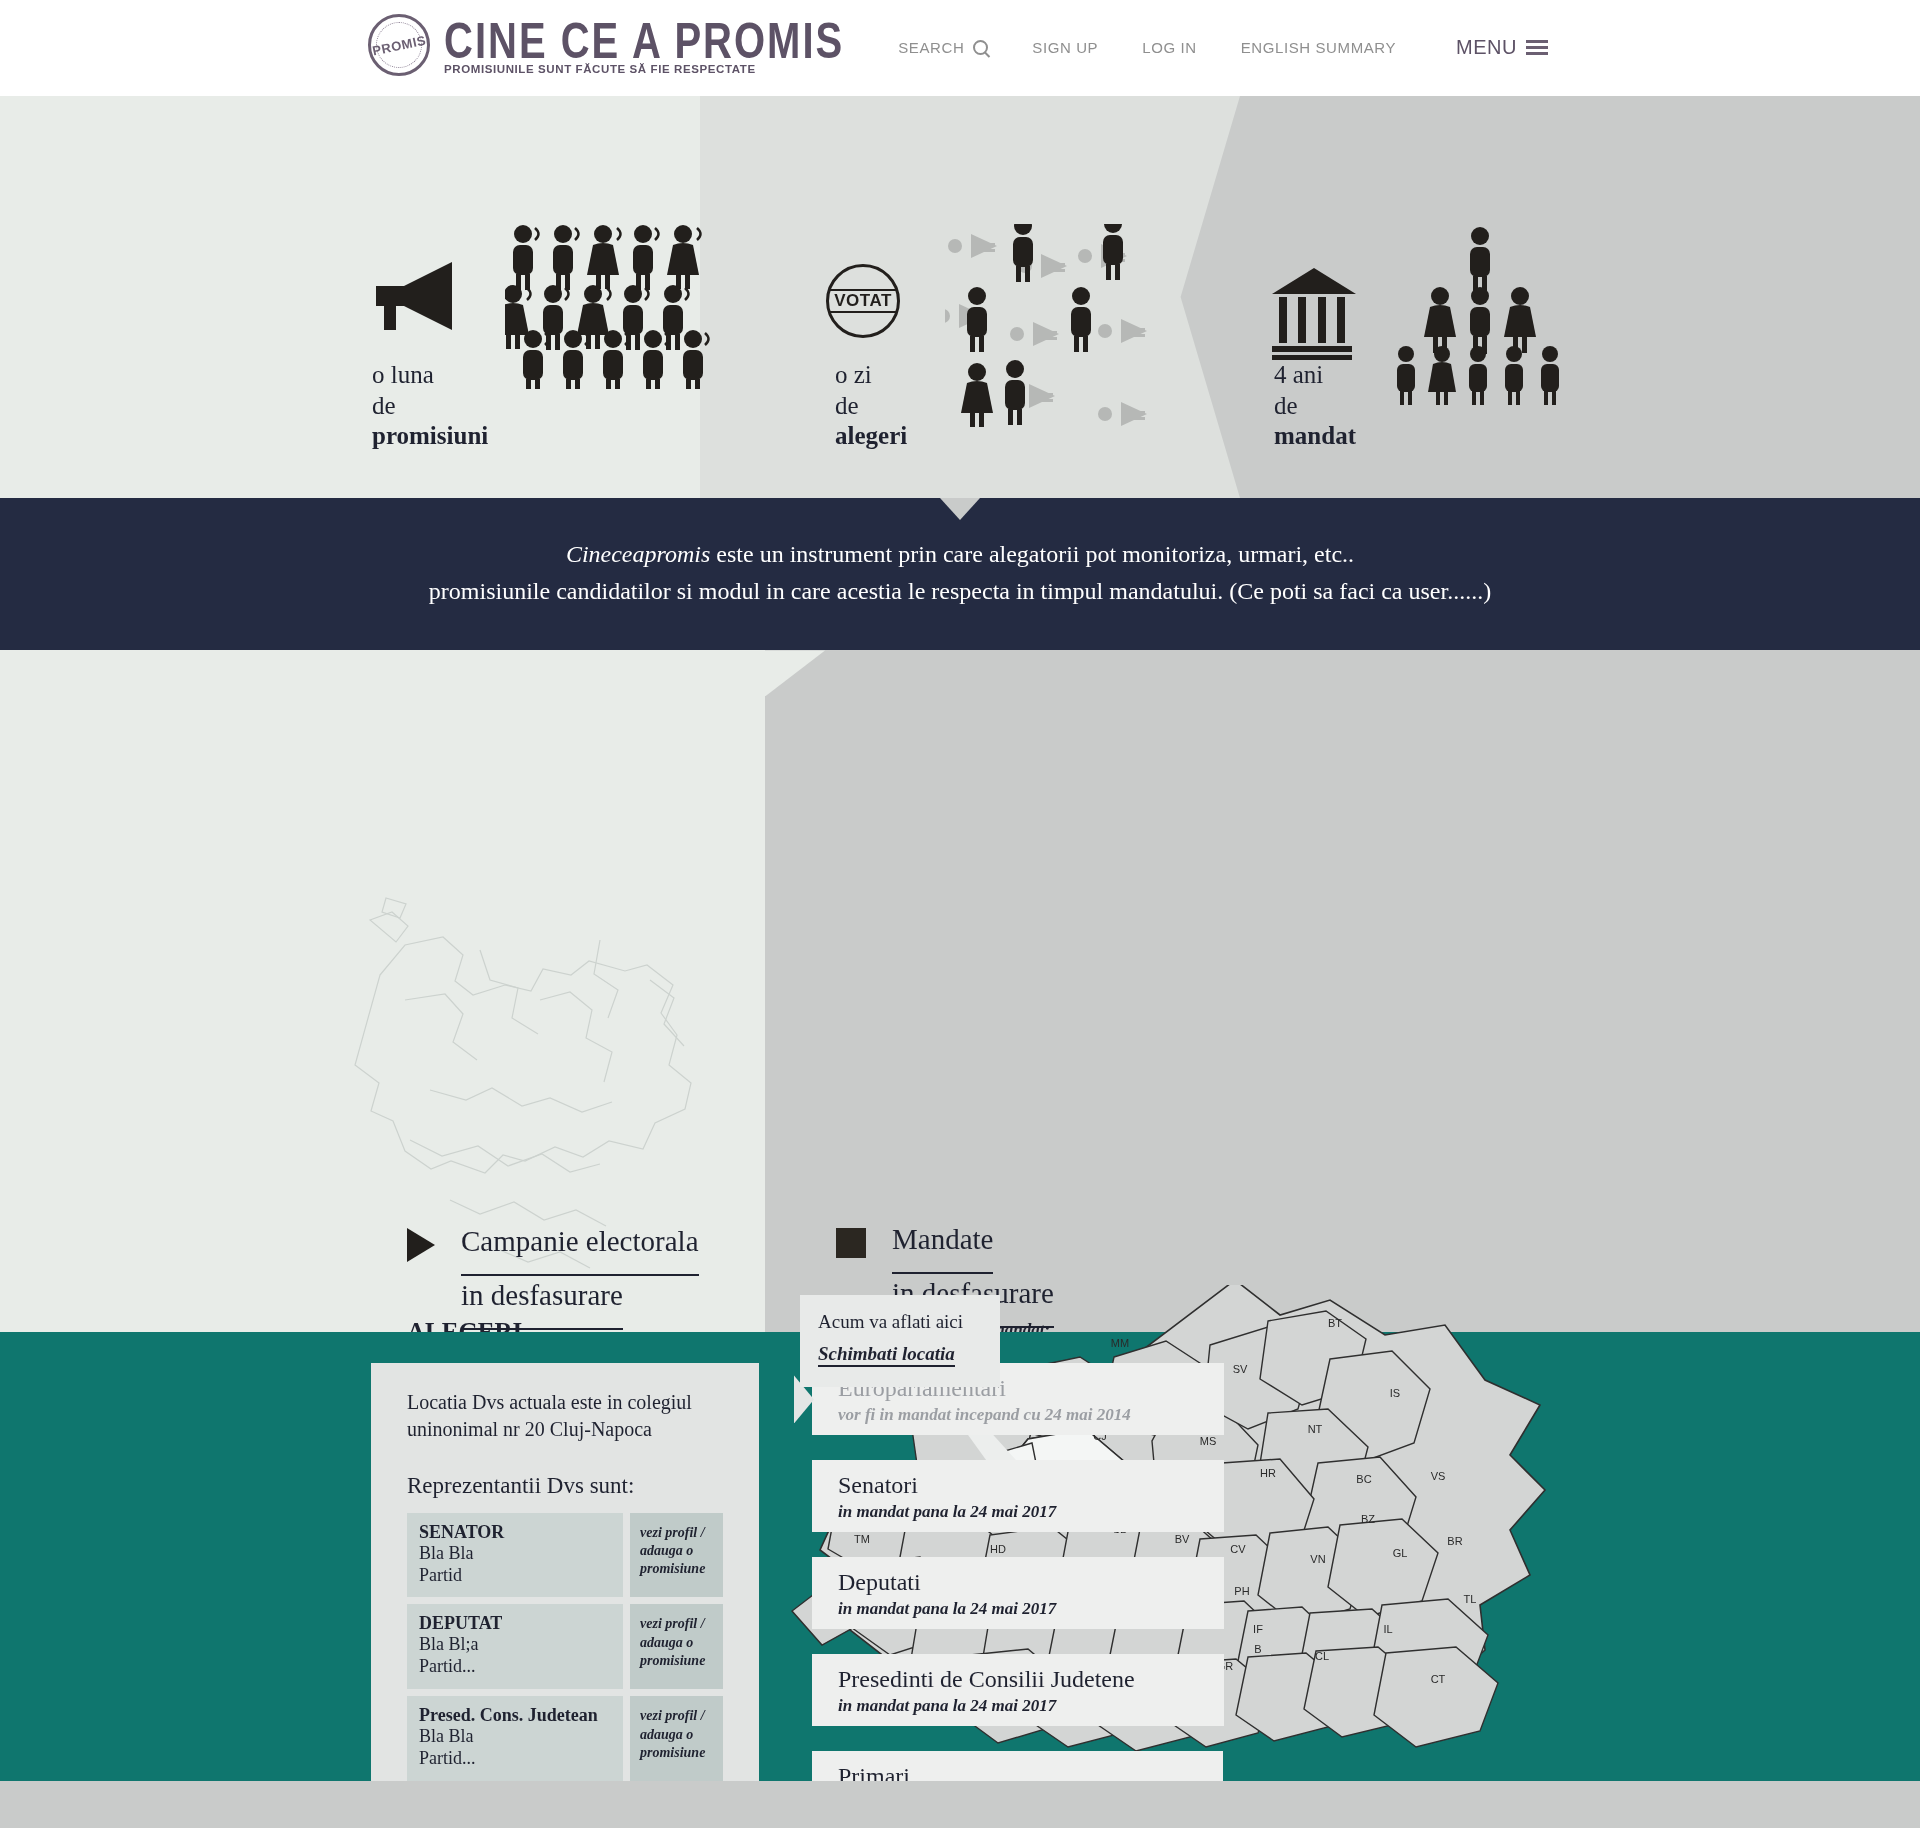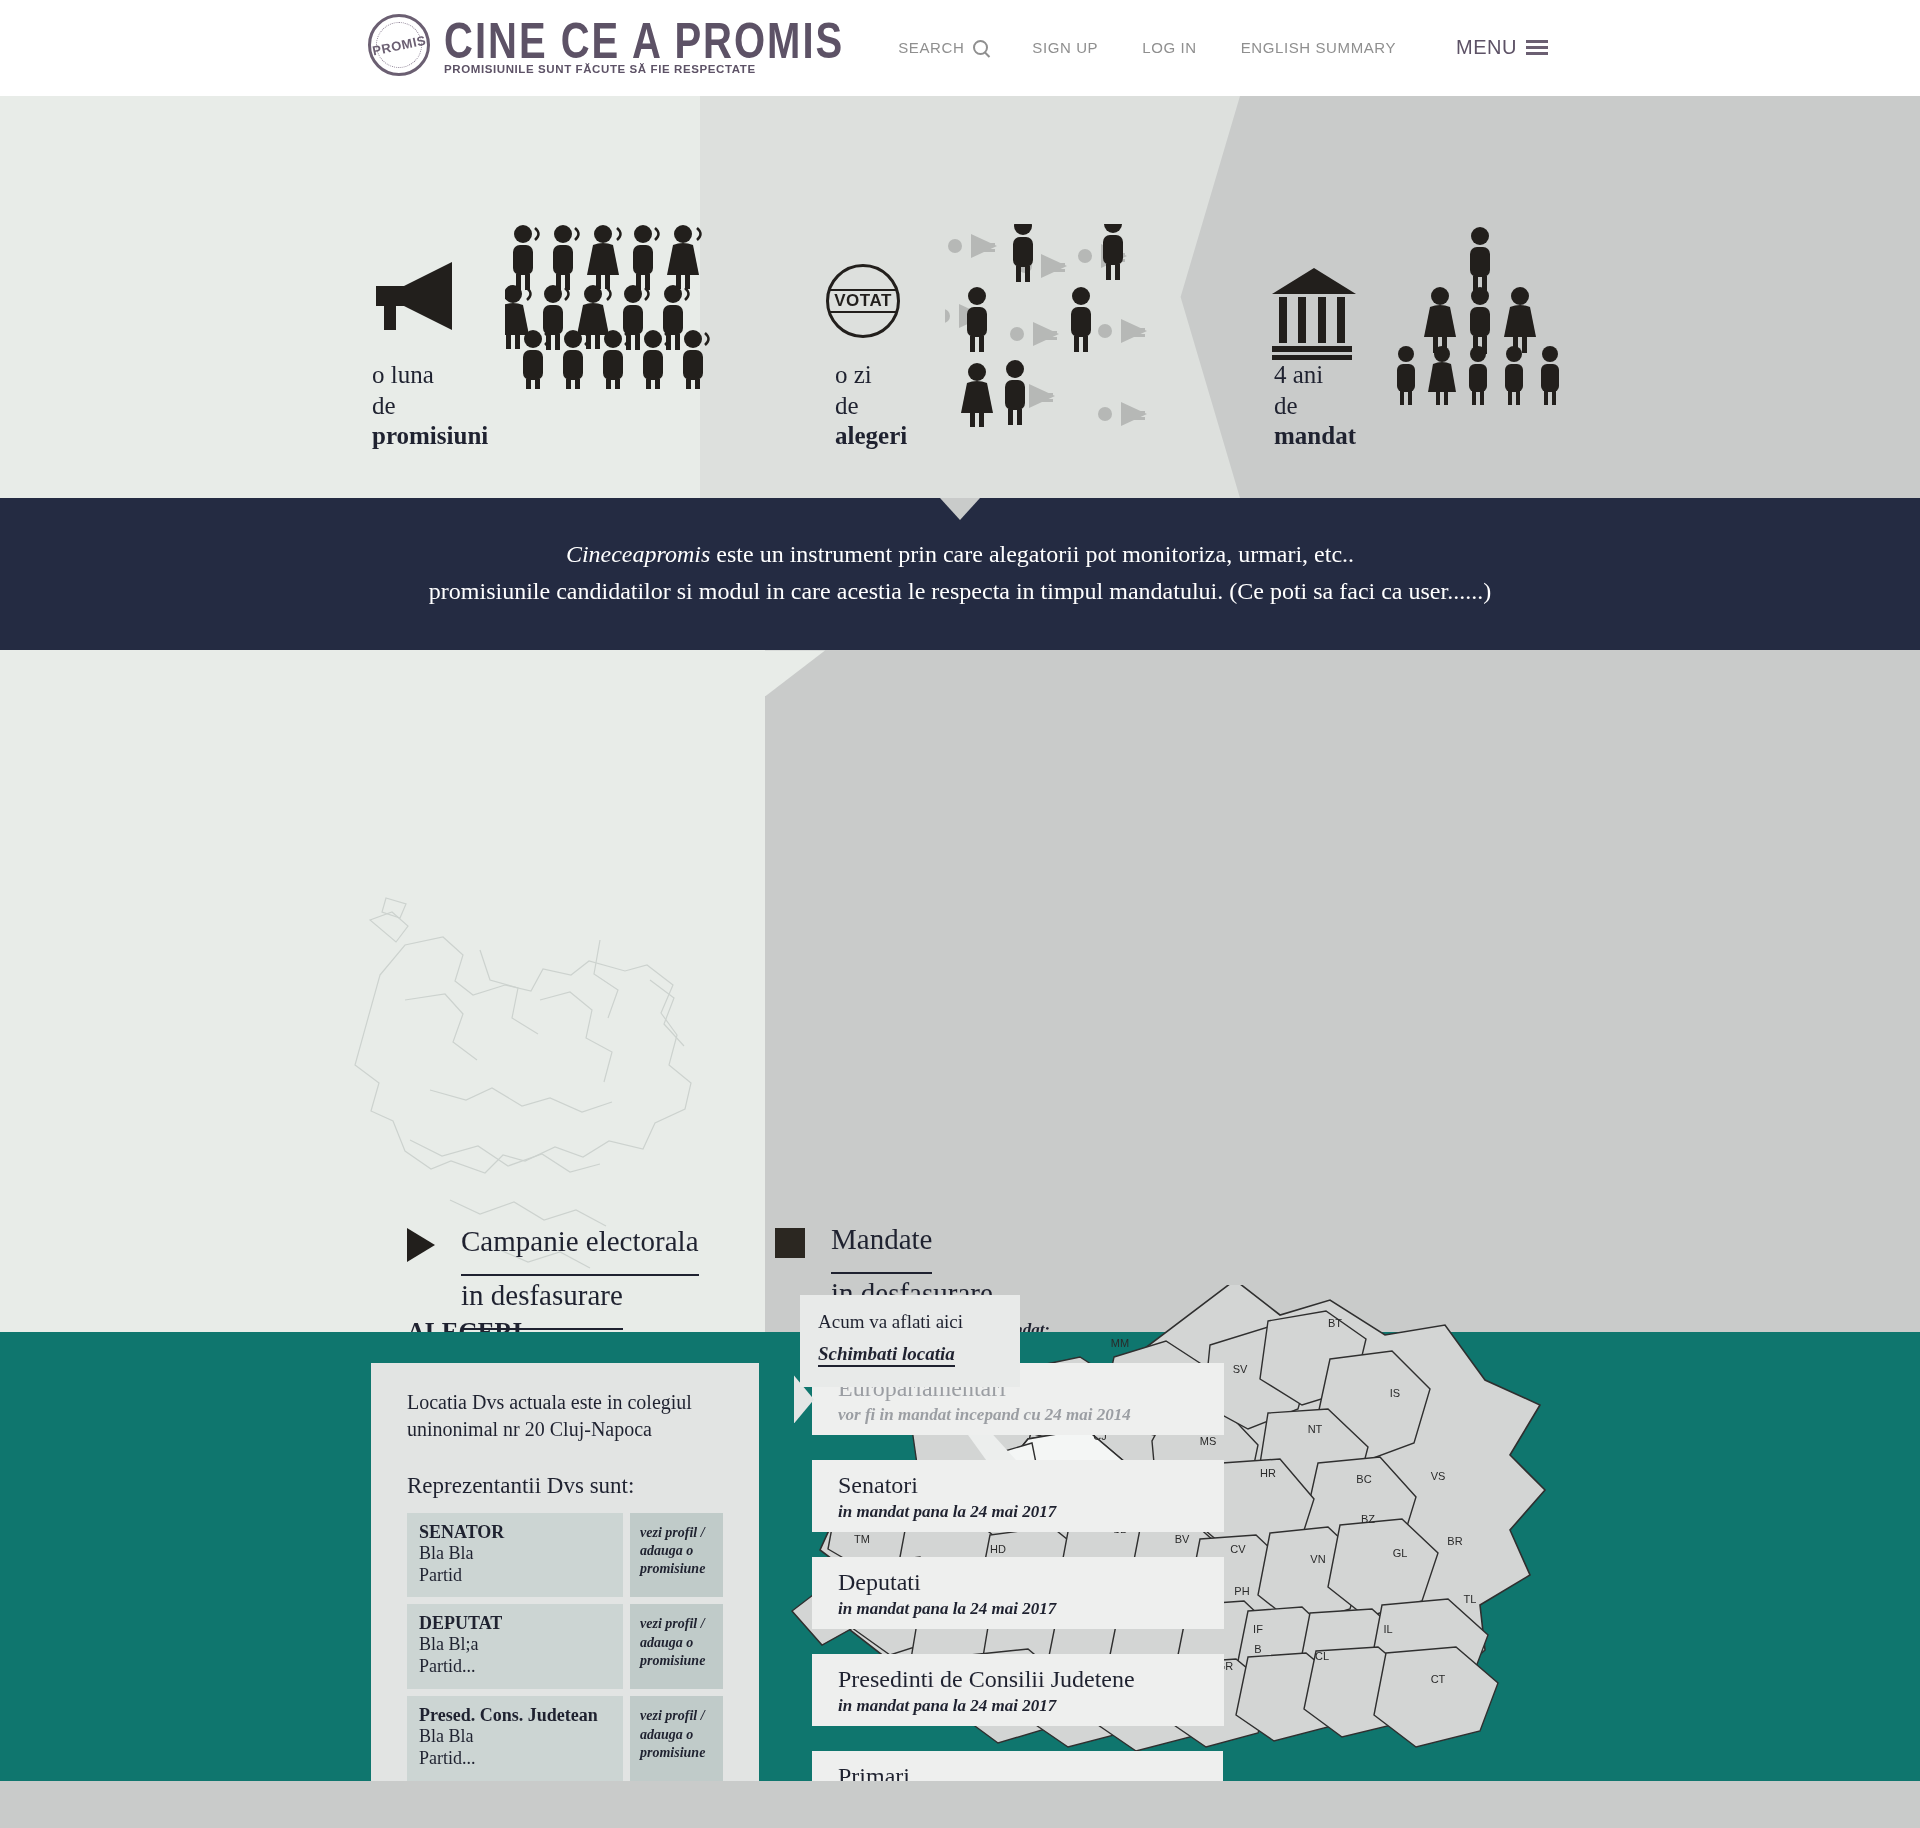--- a/index.html
+++ b/index.html
@@ -94,21 +94,21 @@
 
   .head-row { position:absolute; display:flex; gap:26px; align-items:flex-start; }
   .head-row .marker-tri {
     width:0;height:0;border-top:17px solid transparent;border-bottom:17px solid transparent;border-left:28px solid #221f1c; margin-top:6px;
   }
   .head-row .marker-sq { width:30px; height:30px; background:#2b2721; margin-top:8px; }
   .head-row h2 { font-size:29px; font-weight:normal; line-height:1.33; }
   .head-row h2 span { display:block; border-bottom:2px solid #1f2230; padding-bottom:13px; width:max-content; }
 
   .hl { position:absolute; left:407px; top:572px; }
-  .hr { position:absolute; left:775px; top:570px; }
+  .hr { position:absolute; left:836px; top:570px; }
 
   .alegeri { position:absolute; left:407px; top:665px; font-size:25px; font-weight:bold; line-height:1.33; }
   .datarange { position:absolute; left:407px; top:745px; font-size:25px; }
 
   .sel-cand { position:absolute; left:407px; top:865px; font-size:17px; font-style:italic; font-weight:bold; }
   .cand-btns { position:absolute; left:400px; top:903px; display:flex; gap:8px; }
   .cand-btn { background:#cdd2d1; padding:20px 22px 22px; font-size:24px; line-height:1.3; }
   .cand-btn.b1 { width:190px; }
   .cand-btn.b2 { width:172px; display:flex; align-items:center; }
   .cauta { position:absolute; left:407px; top:1045px; font-size:17px; font-style:italic; font-weight:bold; }
@@ -147,21 +147,21 @@
   .locpanel { position:absolute; left:371px; top:31px; width:388px; background:#e2e4e3; padding:26px 36px 30px; }
   .locpanel .lt { font-size:20px; line-height:1.33; }
   .locpanel .rep { font-size:23px; margin:30px 0 14px; }
   .repitem { display:flex; gap:7px; margin-bottom:7px; }
   .repitem .who { flex:1; background:#ccd5d3; padding:9px 12px 11px; }
   .repitem .who .role { font-size:18px; font-weight:bold; }
   .repitem .who .nm { font-size:18px; line-height:1.22; }
   .repitem .act { width:93px; background:#c0cbc9; padding:11px 10px; font-size:14px; font-style:italic; font-weight:bold; line-height:1.3; }
 
   .tooltip {
-    position:absolute; left:800px; top:1295px; width:220px; background:#e8eae9; padding:16px 18px 20px; z-index:5;
+    position:absolute; left:800px; top:1295px; width:200px; background:#e8eae9; padding:16px 18px 20px; z-index:5;
   }
   .tooltip .t1 { font-size:19px; }
   .tooltip .t2 { font-size:19px; font-style:italic; font-weight:bold; margin-top:10px; border-bottom:2px solid #1f2230; display:inline-block; }
   .romap { position:absolute; left:770px; top:1285px; width:830px; height:540px; }
   .romap text { font-family:"Liberation Sans", sans-serif; font-size:11px; fill:#2a2a2a; }
 </style>
 </head>
 <body>
 
 <div class="page">

